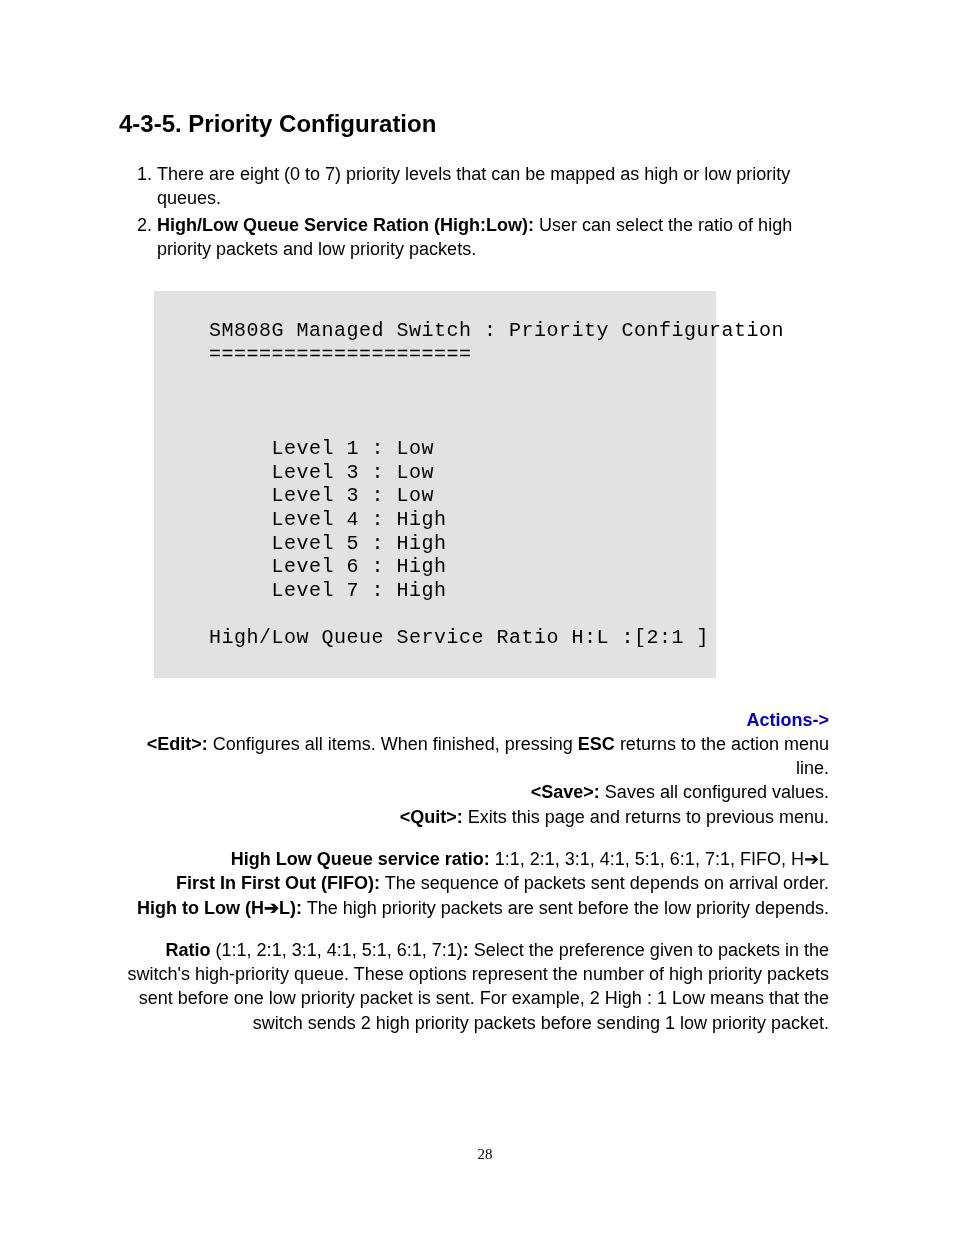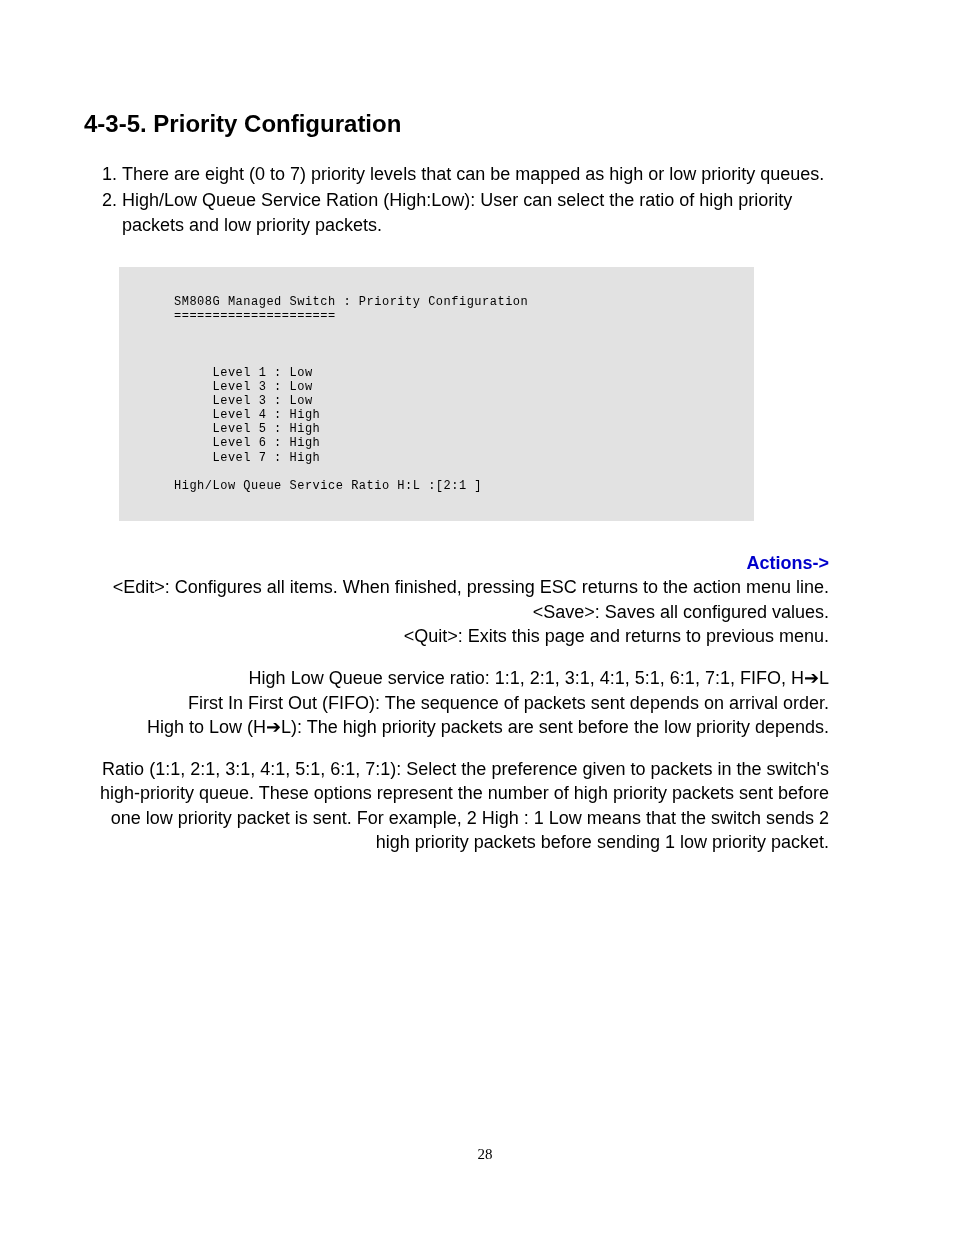--- a/index.html
+++ b/index.html
@@ -6,44 +6,44 @@
     font-family: Arial, Helvetica, sans-serif;
     font-size: 18px;
     color: #000;
     background: #fff;
     margin: 0;
     padding: 0;
   }
   .page {
     width: 954px;
     min-height: 1235px;
-    padding: 110px 125px 40px 84px;
+    padding: 110px 125px 40px 119px;
     box-sizing: border-box;
     position: relative;
   }
   h2.section-title {
     font-size: 24px;
     font-weight: bold;
     margin: 0 0 24px 0;
   }
   ol.intro-list {
     margin: 0 0 30px 0;
     padding-left: 38px;
   }
   ol.intro-list li {
     line-height: 1.35;
     margin-bottom: 2px;
   }
   .terminal {
     background: #e2e2e2;
     font-family: "Courier New", monospace;
-    font-size: 12px;
+    font-size: 20px;
     line-height: 1.18;
     padding: 28px 20px 28px 55px;
-    width: 635px;
+    width: 562px;
     margin-left: 35px;
     margin-bottom: 30px;
     box-sizing: border-box;
     white-space: pre;
     letter-spacing: 0.5px;
   }
   .terminal .hdr {
     display: block;
   }
   .actions-label {
@@ -59,21 +59,21 @@
   }
   .page-number {
     position: absolute;
     bottom: 72px;
     left: 8px;
     width: 100%;
     text-align: center;
     font-family: "Times New Roman", serif;
     font-size: 15px;
   }
-  b { font-weight: normal; }
+  b { font-weight: bold; }
 </style>
 </head>
 <body>
 
 <div class="page">
 
   <h2 class="section-title">4-3-5. Priority Configuration</h2>
 
   <ol class="intro-list">
     <li>There are eight (0 to 7) priority levels that can be mapped as high or low priority queues.</li>

